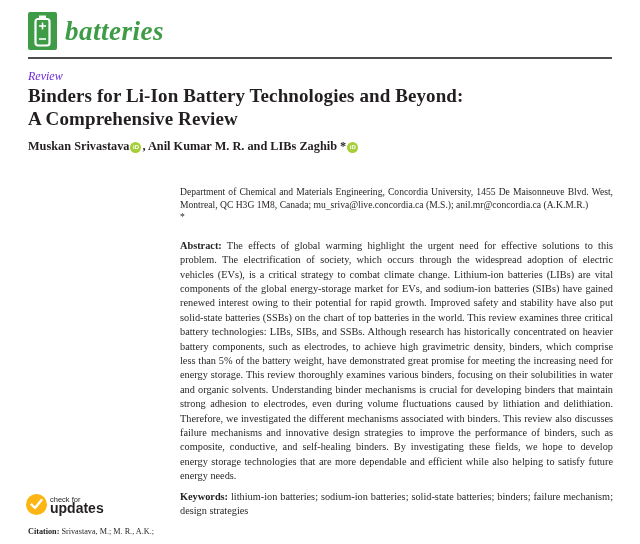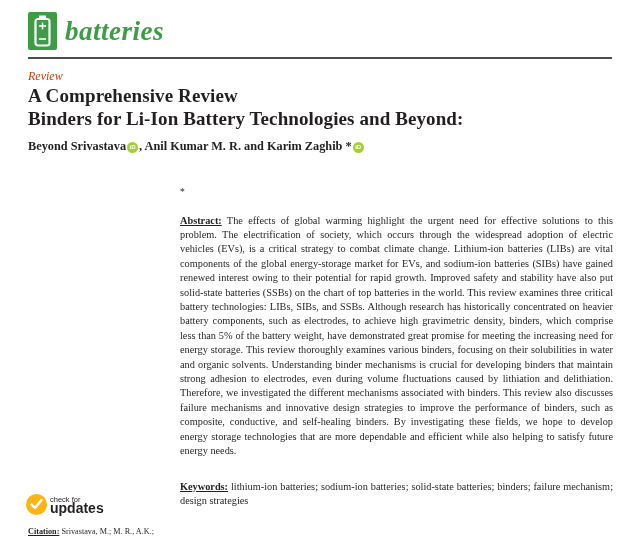--- a/index.html
+++ b/index.html
@@ -31,21 +31,21 @@
   .mdpi-logo { position: absolute; left: 570px; top: 13px; width: 58px; height: 40px; }
   .mdpi-logo svg { display: block; }
   .header-rule {
     position: absolute; left: 28px; top: 57px; width: 584px; height: 2px;
     background: #4c4c4e;
   }
 
   
   .article-type {
     position: absolute; left: 28px; top: 69px;
-    font-style: italic; font-size: 12px; color: #c2410c;
+    font-style: italic; font-size: 12px; color: #6d28d9;
   }
   .page-title {
     position: absolute; left: 28px; top: 84px; width: 540px;
     font-size: 19px; font-weight: 700; line-height: 23px;
     letter-spacing: 0.1px;
   }
   .page-title .tl { display: block; }
   .authors-line {
     position: absolute; left: 28px; top: 139px; width: 560px;
     font-size: 12.3px; font-weight: 700;
@@ -62,23 +62,23 @@
   
   .right-col { position: absolute; left: 180px; top: 186px; width: 433px; }
   .affiliation { font-size: 9.6px; line-height: 12.6px; text-align: justify; }
   .corr-line { display: flex; gap: 5px; font-size: 9.6px; line-height: 12.6px; }
   .corr-marker { flex: 0 0 auto; }
   .abstract-p {
     margin-top: 15px;
     font-size: 10.3px; line-height: 14.4px;
     text-align: justify;
   }
-  .abstract-p strong, .keywords-p strong, .citation strong { font-weight: 700; text-decoration: underline; }
+  .abstract-p strong, .keywords-p strong, .citation strong { font-weight: 700; }
   .keywords-p {
-    margin-top: 21px;
+    margin-top: 6px;
     font-size: 10.3px; line-height: 14.4px;
     text-align: justify;
   }
 
   
   .crossmark {
     position: absolute; left: 26px; top: 494px;
     display: flex; align-items: center; gap: 3px;
     cursor: pointer;
   }
@@ -110,29 +110,30 @@
     </svg>
   </span>
   <span class="journal-name">batteries</span>
 
 
   <div class="header-rule"></div>
 
   <div class="article-type">Review</div>
 
   <h1 class="page-title">
+    <span class="tl">Binders for Li-Ion Battery Technologies and Beyond:</span>
     <span class="tl">A Comprehensive Review</span>
-    <span class="tl">Binders for Li-Ion Battery Technologies and Beyond:</span>
   </h1>
 
   <div class="authors-line">
-    <span>Beyond Srivastava</span><span class="orcid-badge">iD</span><span>, Anil Kumar M. R. and Karim Zaghib *</span><span class="orcid-badge">iD</span>
+    <span>Muskan Srivastava</span><span class="orcid-badge">iD</span><span>, Anil Kumar M. R. and LIBs Zaghib *</span><span class="orcid-badge">iD</span>
   </div>
 
   <div class="right-col">
+    <p class="affiliation">Department of Chemical and Materials Engineering, Concordia University, 1455 De Maisonneuve Blvd. West, Montreal, QC H3G 1M8, Canada; mu_sriva@live.concordia.ca (M.S.); anil.mr@concordia.ca (A.K.M.R.)</p>
     <div class="corr-line">
       <span class="corr-marker">*</span>
     </div>
 
     <p class="abstract-p"><strong>Abstract:</strong>
       <span>The effects of global warming highlight the urgent need for effective solutions to this problem. The electrification of society, which occurs through the widespread adoption of electric vehicles (EVs), is a critical strategy to combat climate change. Lithium-ion batteries (LIBs) are vital components of the global energy-storage market for EVs, and sodium-ion batteries (SIBs) have gained renewed interest owing to their potential for rapid growth. Improved safety and stability have also put solid-state batteries (SSBs) on the chart of top batteries in the world. This review examines three critical battery technologies: LIBs, SIBs, and SSBs. Although research has historically concentrated on heavier battery components, such as electrodes, to achieve high gravimetric density, binders, which comprise less than 5% of the battery weight, have demonstrated great promise for meeting the increasing need for energy storage. This review thoroughly examines various binders, focusing on their solubilities in water and organic solvents. Understanding binder mechanisms is crucial for developing binders that maintain strong adhesion to electrodes, even during volume fluctuations caused by lithiation and delithiation. Therefore, we investigated the different mechanisms associated with binders. This review also discusses failure mechanisms and innovative design strategies to improve the performance of binders, such as composite, conductive, and self-healing binders. By investigating these fields, we hope to develop energy storage technologies that are more dependable and efficient while also helping to satisfy future energy needs.</span>
     </p>
 
     <p class="keywords-p"><strong>Keywords:</strong>
       <span>lithium-ion batteries; sodium-ion batteries; solid-state batteries; binders; failure mechanism; design strategies</span>

